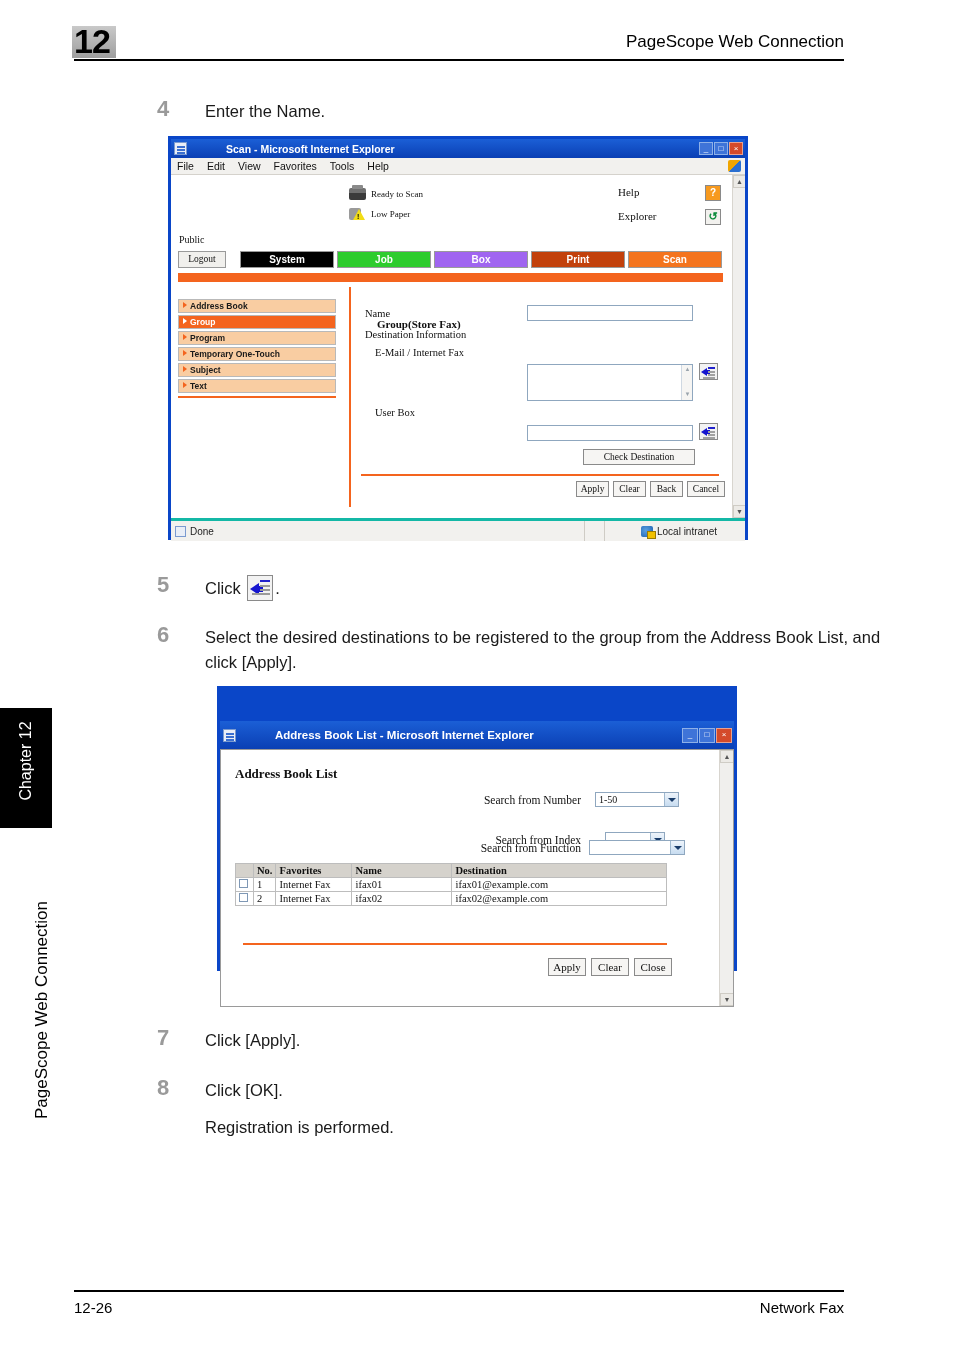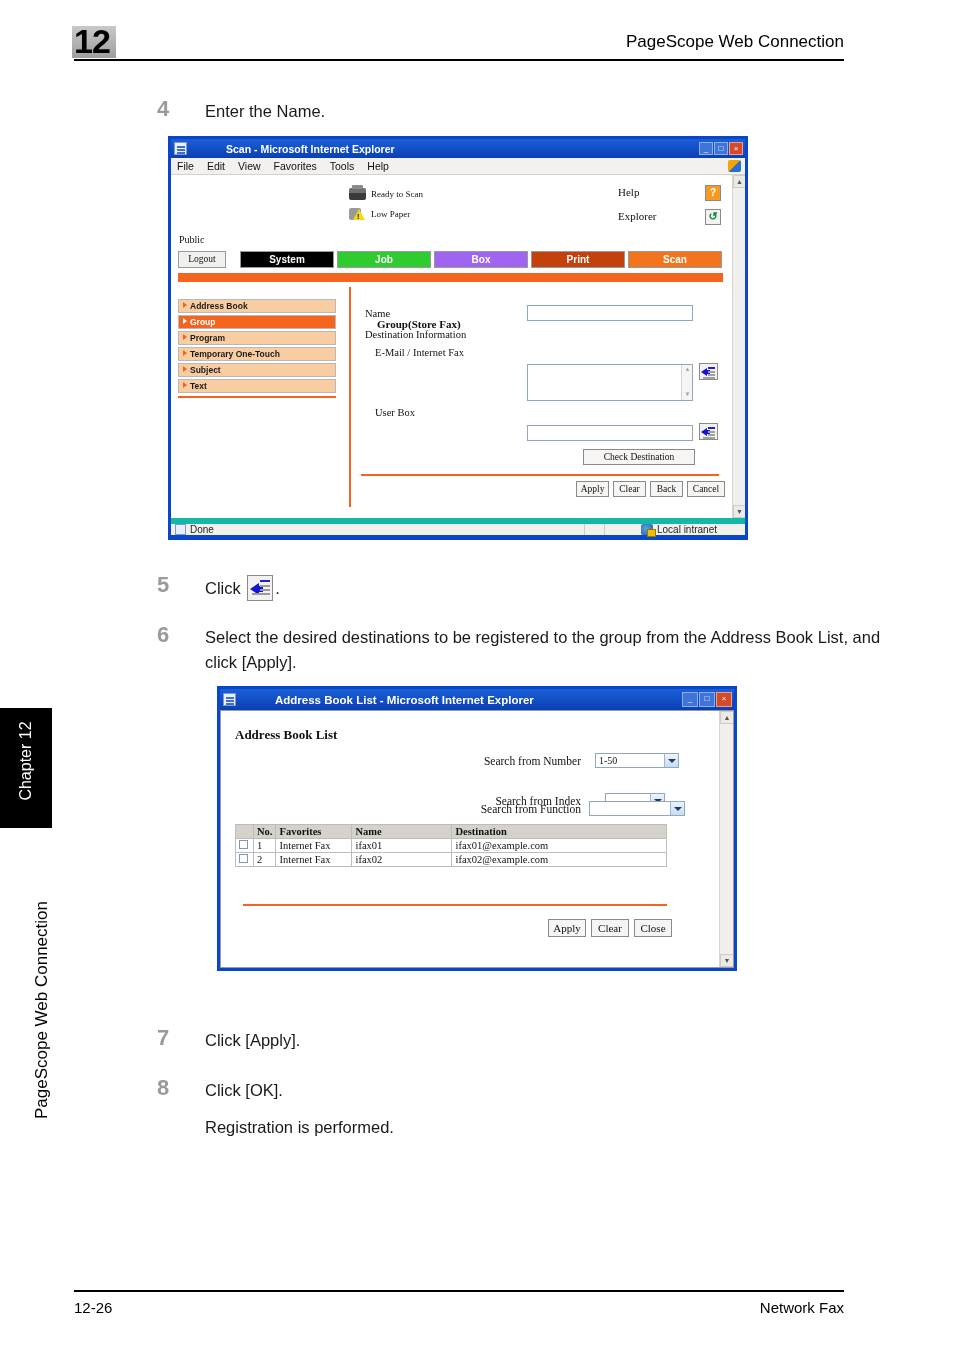--- a/index.html
+++ b/index.html
@@ -122,21 +122,21 @@
   .ie-vscroll {
     position:absolute; right:0; top:0; width:13px; bottom:0;
     background:#f0efed; border-left:1px solid #d8d5cf;
   }
   .ie-vscroll .ar {
     position:absolute; left:0; width:13px; height:13px; background:#eceae6;
     border:1px solid #cfccc5; font-size:7px; text-align:center; color:#555; line-height:11px;
   }
 
   .ie-statusbar {
-    height:17px; background:#f2f1ee; border-top:6px solid #14b8a6;
+    height:23px; background:#f2f1ee; border-top:3px solid #14b8a6;
     display:flex; align-items:center; font-size:10px; color:#222;
     padding-left:4px; position:relative;
   }
   .sb-icon {
     width:11px; height:11px; margin-right:4px; background:#e9eef7;
     border:1px solid #7a9ad0; flex:none;
   }
   .sb-zone {
     position:absolute; right:28px; display:flex; align-items:center; gap:4px;
   }
@@ -492,21 +492,21 @@
   </div>
 </div>
 
 <div class="step" style="left:157px; top:622px; width:700px;">
   <div class="step-num">6</div>
   <div class="step-body" style="width:690px;">Select the desired destinations to be registered to the group from the Address Book List, and click [Apply].</div>
 </div>
 
 <div class="ie-window ie-frame" style="left:217px; top:686px; width:520px; height:285px;">
 
-  <div class="ie-titlebar" style="height:21px;">
+  <div class="ie-titlebar" style="height:28px;margin-top:32px;">
     <div class="ie-title-icon"></div>
     <div class="ie-title-text" style="font-size:11.5px;">Address Book List - Microsoft Internet Explorer</div>
     <div class="ie-btns">
       <div class="ie-btn" style="width:16px;height:15px;line-height:12px;">_</div>
       <div class="ie-btn" style="width:16px;height:15px;line-height:12px;">□</div>
       <div class="ie-btn close" style="width:16px;height:15px;line-height:12px;">×</div>
     </div>
   </div>
 
   <div class="ie-client" style="height:258px; border:1px solid #9a9a9a;">

